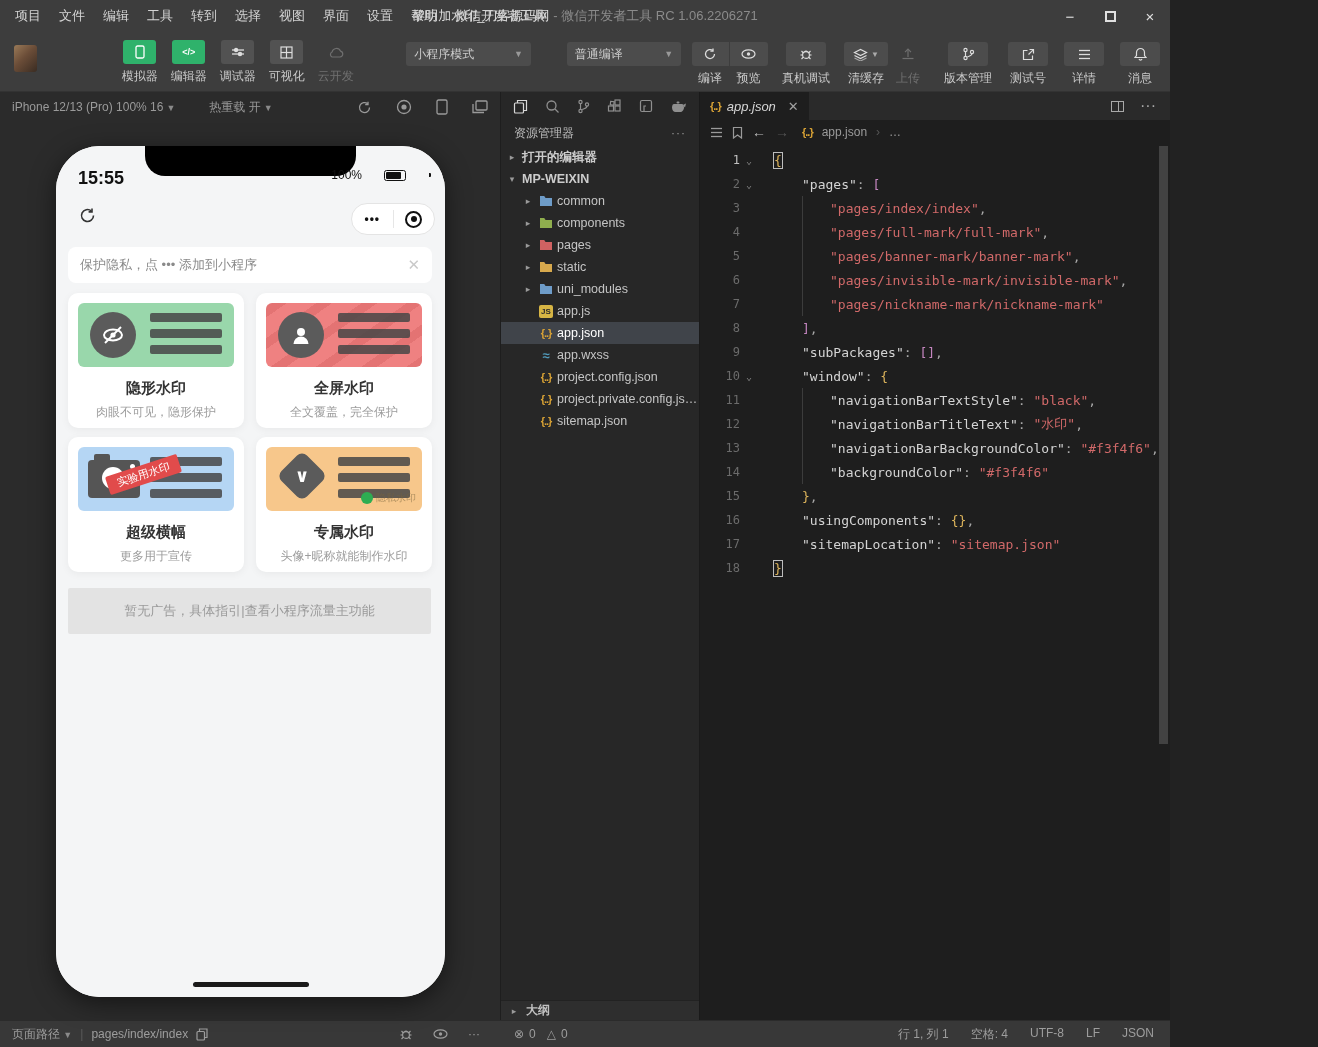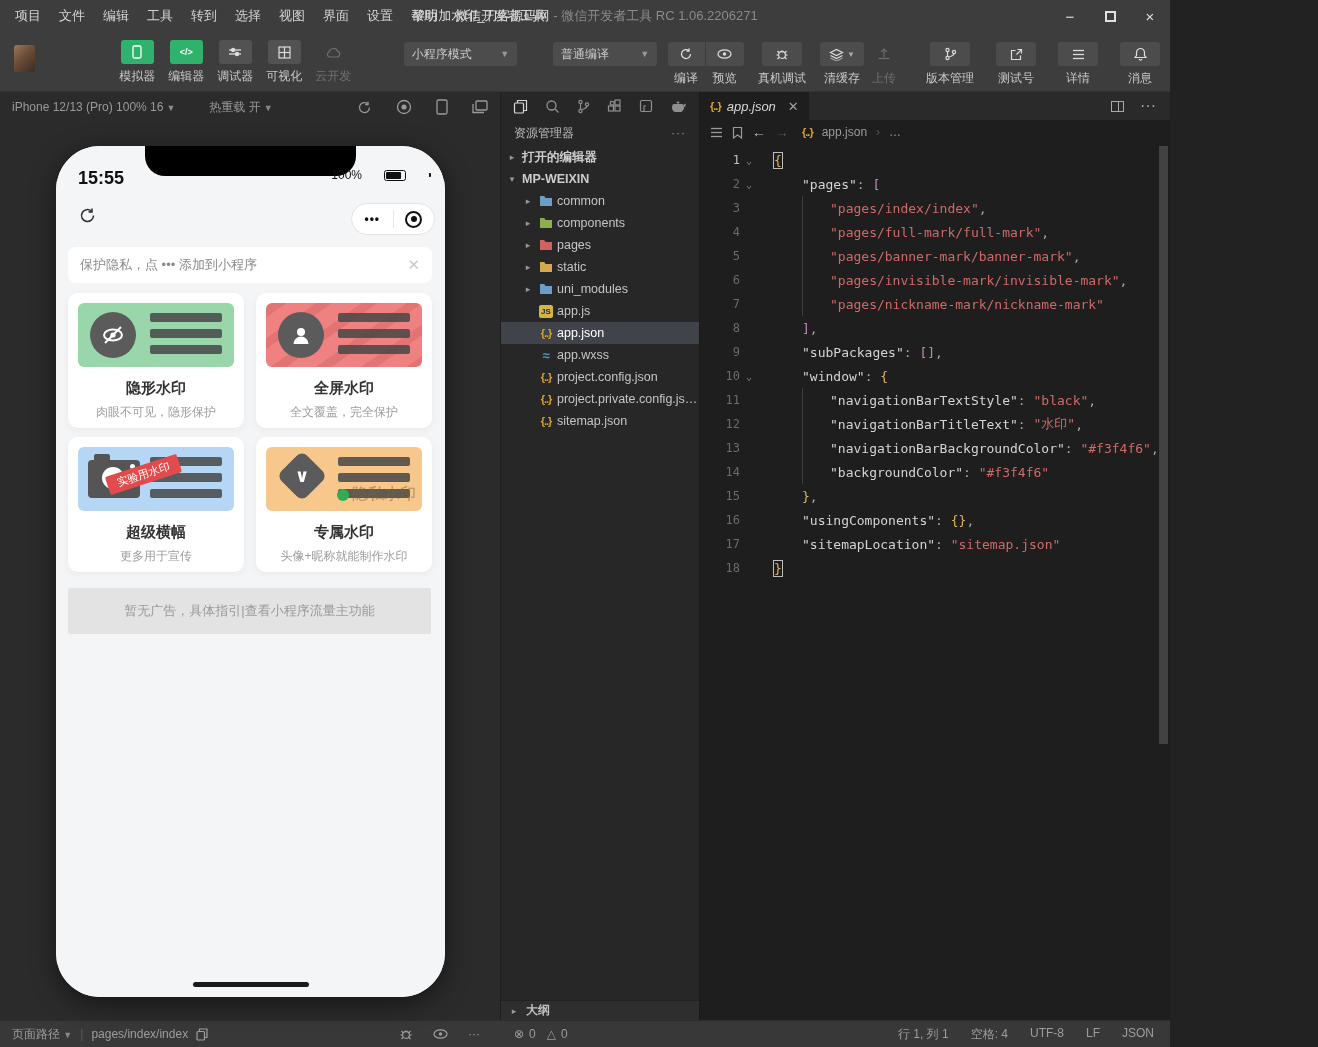--- a/index.html
+++ b/index.html
@@ -81,21 +81,21 @@
   .ci-red { background:#ef8181; background-image:repeating-linear-gradient(-35deg,rgba(160,30,30,.14) 0 9px,transparent 9px 26px); }
   .ci-green { background:#99d7ab; }
   .ci-blue { background:#b5d6f4; }
   .ci-orange { background:#f7c78b; }
   .ci-circle { position:absolute; left:12px; top:9px; width:46px; height:46px; background:#5b5b5b; border-radius:50%;
                display:flex; align-items:center; justify-content:center; color:#fff; }
   .ci-bars { position:absolute; left:72px; right:12px; top:10px; display:flex; flex-direction:column; gap:7px; }
   .ci-bars div { height:9px; background:rgba(70,70,70,.85); border-radius:2px; }
   .ribbon { position:absolute; left:28px; top:18px; background:#e14b4b; color:#fff; font-size:11px; padding:2px 10px;
             transform:rotate(-18deg); border-radius:2px; white-space:nowrap; }
-  .pbadge { position:absolute; right:6px; bottom:6px; display:flex; align-items:center; gap:3px; font-size:16px;
+  .pbadge { position:absolute; right:6px; bottom:6px; display:flex; align-items:center; gap:3px; font-size:10px;
             color:rgba(120,100,60,.55); }
   .pbadge .gdot { width:12px; height:12px; background:#2ead52; border-radius:50%; }
   .ci-camera { position:absolute; left:10px; top:13px; width:52px; height:38px; background:#555; border-radius:4px; }
   .ci-camera::before { content:""; position:absolute; left:14px; top:7px; width:22px; height:22px; background:#fff; border-radius:50%; }
   .ci-camera::after { content:""; position:absolute; right:5px; top:4px; width:5px; height:5px; background:#fff; border-radius:50%; }
   .ci-cam-top { position:absolute; left:16px; top:7px; width:16px; height:8px; background:#555; border-radius:2px 2px 0 0; }
   .ci-diamond { position:absolute; left:18px; top:11px; width:36px; height:36px; background:#5b5b5b; border-radius:7px;
                 transform:rotate(45deg); }
   .ci-diamond span { position:absolute; inset:0; display:flex; align-items:center; justify-content:center;
                      transform:rotate(-45deg); color:#fff; font-size:18px; font-weight:bold; }
@@ -307,21 +307,21 @@
                 <path d="M1.5 7.5 7.5 10.5 13.5 7.5"></path>
                 <path d="M1.5 10 7.5 13 13.5 10" opacity="0.6"></path>
               </g>
             </svg>
           <span class="caret">▼</span>
         </div>
         <div class="alabel">清缓存</div>
       </div>
     </div>
 
-    <div style="margin-left:auto;display:flex;gap:22px;">
+    <div style="margin-left:auto;display:flex;gap:16px;">
       <div class="acol">
         <div class="abtn ghost">
           <svg width="14" height="14" viewBox="0 0 14 14">
               <g fill="none" stroke="#6f6f6f" stroke-width="1.2">
                 <path d="M7 10V2.5"></path>
                 <path d="M4 5.2 7 2.2 10 5.2"></path>
                 <path d="M1.5 11.5h11"></path>
               </g>
             </svg>
         </div>

